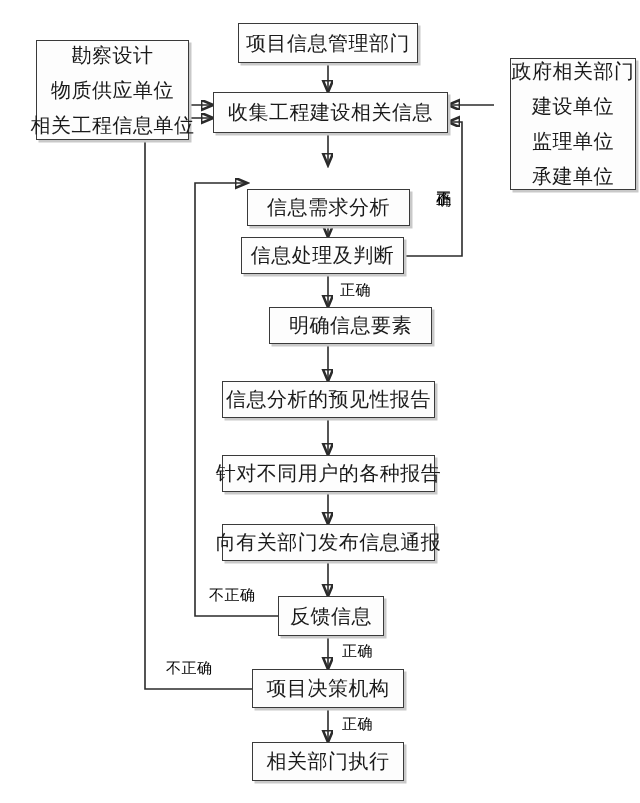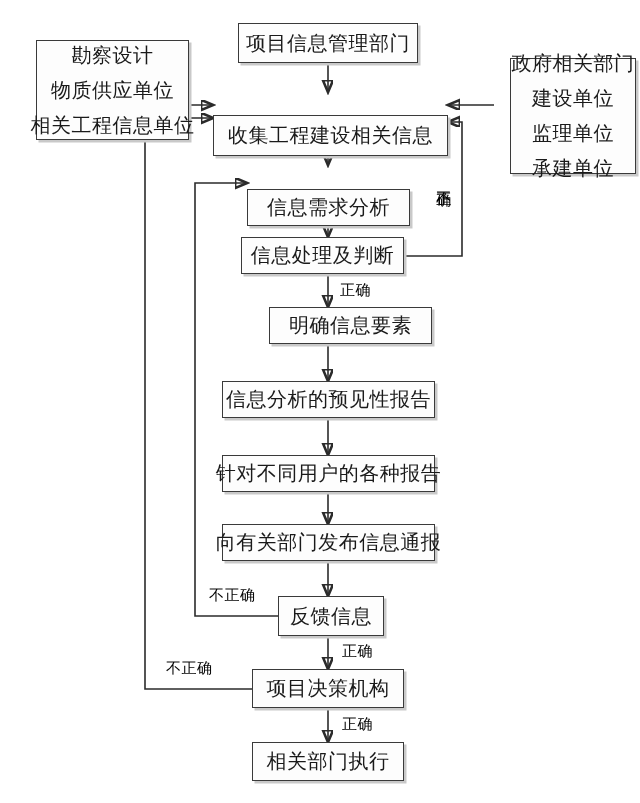--- a/index.html
+++ b/index.html
@@ -120,28 +120,28 @@
   <div class="node" style="left:238px; top:23px; width:180px; height:40px;">
     <span class="line">项目信息管理部门</span>
   </div>
 
   <div class="node multi" style="left:20px; top:40px; width:153px; height:100px;">
     <span class="line">勘察设计</span>
     <span class="line">物质供应单位</span>
     <span class="line">相关工程信息单位</span>
   </div>
 
-  <div class="node multi" style="left:494px; top:58px; width:126px; height:116px;">
+  <div class="node multi" style="left:494px; top:58px; width:126px; height:132px;">
     <span class="line">政府相关部门</span>
     <span class="line">建设单位</span>
     <span class="line">监理单位</span>
     <span class="line">承建单位</span>
   </div>
 
-  <div class="node" style="left:213px; top:92px; width:235px; height:41px;margin-top:23px;">
+  <div class="node" style="left:213px; top:92px; width:235px; height:41px;">
     <span class="line">收集工程建设相关信息</span>
   </div>
 
   <div class="node" style="left:247px; top:165px; width:163px; height:37px;margin-top:24px;">
     <span class="line">信息需求分析</span>
   </div>
 
   <div class="node" style="left:241px; top:237px; width:163px; height:37px;">
     <span class="line">信息处理及判断</span>
   </div>

